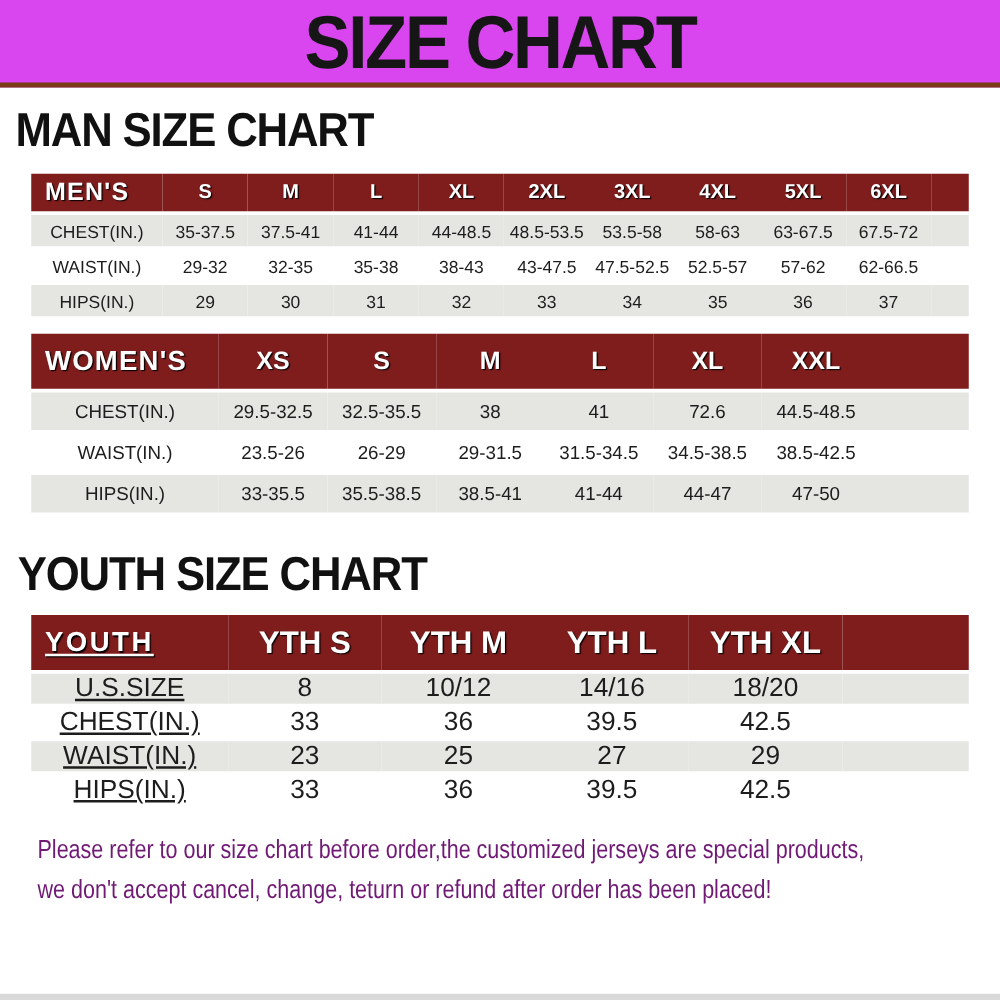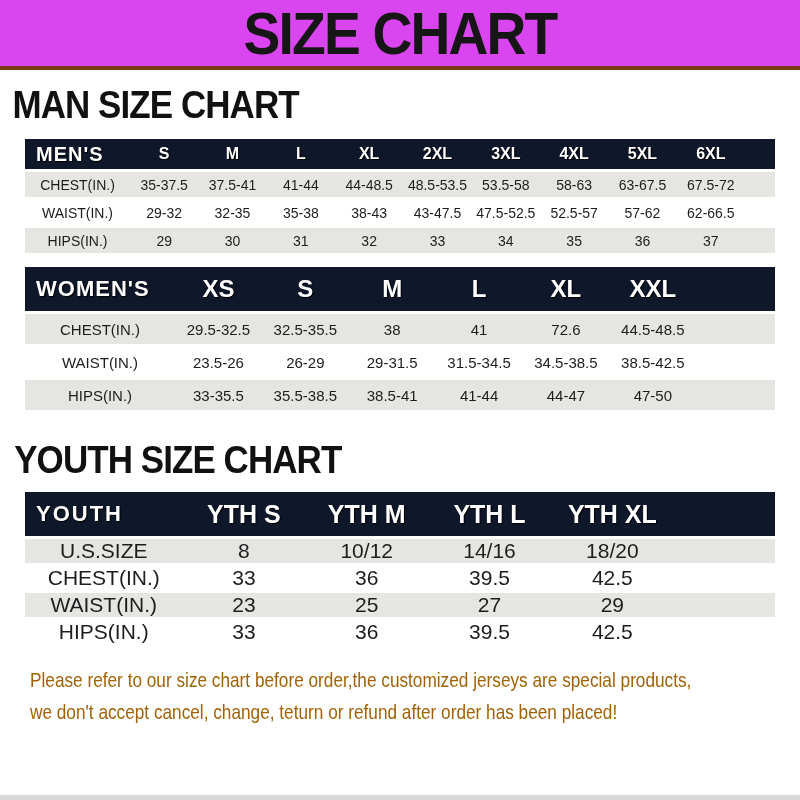--- a/index.html
+++ b/index.html
@@ -55,61 +55,61 @@
     margin: 0 auto;
     border-collapse: separate;
     border-spacing: 0 3px;
     table-layout: fixed;
   }
   #men-table   { margin-top: 12px; }
   #women-table { margin-top: 8px; }
   #youth-table { margin-top: 10px; }
 
   .size-table thead th {
-    background: #0f172a;
+    background: #7f1d1d;
     color: #ffffff;
     text-shadow: 1px 1px 1px #000000;
     text-align: center;
     vertical-align: middle;
   }
   .size-table thead th.label-col {
     text-align: left;
     padding-left: 11px;
     letter-spacing: 1px;
   }
   #men-table thead th   { height: 30px; font-size: 16px; font-weight: bold; }
   #men-table thead th.label-col   { font-size: 20px; }
-  #women-table thead th { height: 44px; font-size: 24px; font-weight: bold; }
+  #women-table thead th { height: 44px; font-size: 20px; font-weight: bold; }
   #women-table thead th.label-col { font-size: 22px; }
   #youth-table thead th { height: 44px; font-size: 25px; font-weight: bold; }
   #youth-table thead th.label-col { font-size: 22px; letter-spacing: 2px; }
 
   .size-table tbody td {
     text-align: center;
     vertical-align: middle;
     color: #1d1d1d;
   }
   #men-table tbody td   { height: 25px; font-size: 14px; }
   #women-table tbody td { height: 30px; font-size: 15px; }
   #youth-table tbody td { height: 16px; font-size: 21px; }
 
   .size-table tbody tr.stripe td { background: #E5E5E2; }
   .size-table tbody tr.plain  td { background: #ffffff; }
 
   #men-table .label-col   { width: 14%; }
   #men-table .filler      { width: 4%; }
   #women-table .label-col { width: 20%; }
   #women-table .filler    { width: 10.5%; }
-  #youth-table .label-col { width: 21%; }
+  #youth-table .label-col { width: 21%; text-decoration: underline; }
   #youth-table .filler    { width: 13.5%; }
 
   
   .notice {
     margin: 17px 0 0 30px;
-    color: #a16207;
+    color: #701a75;
   }
   .notice-line {
     font-size: 21px;
     line-height: 32px;
     white-space: nowrap;
     display: block;
     transform: scaleX(0.82);
     transform-origin: left center;
   }
 

